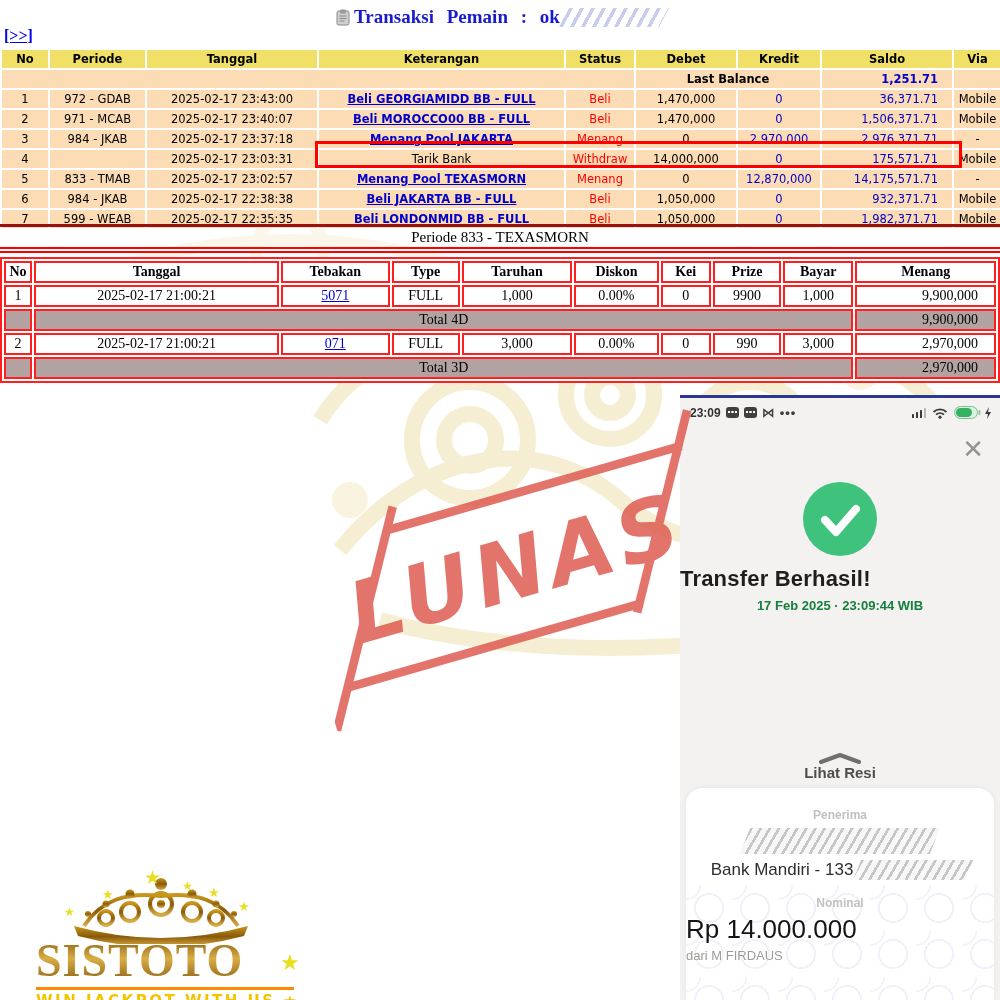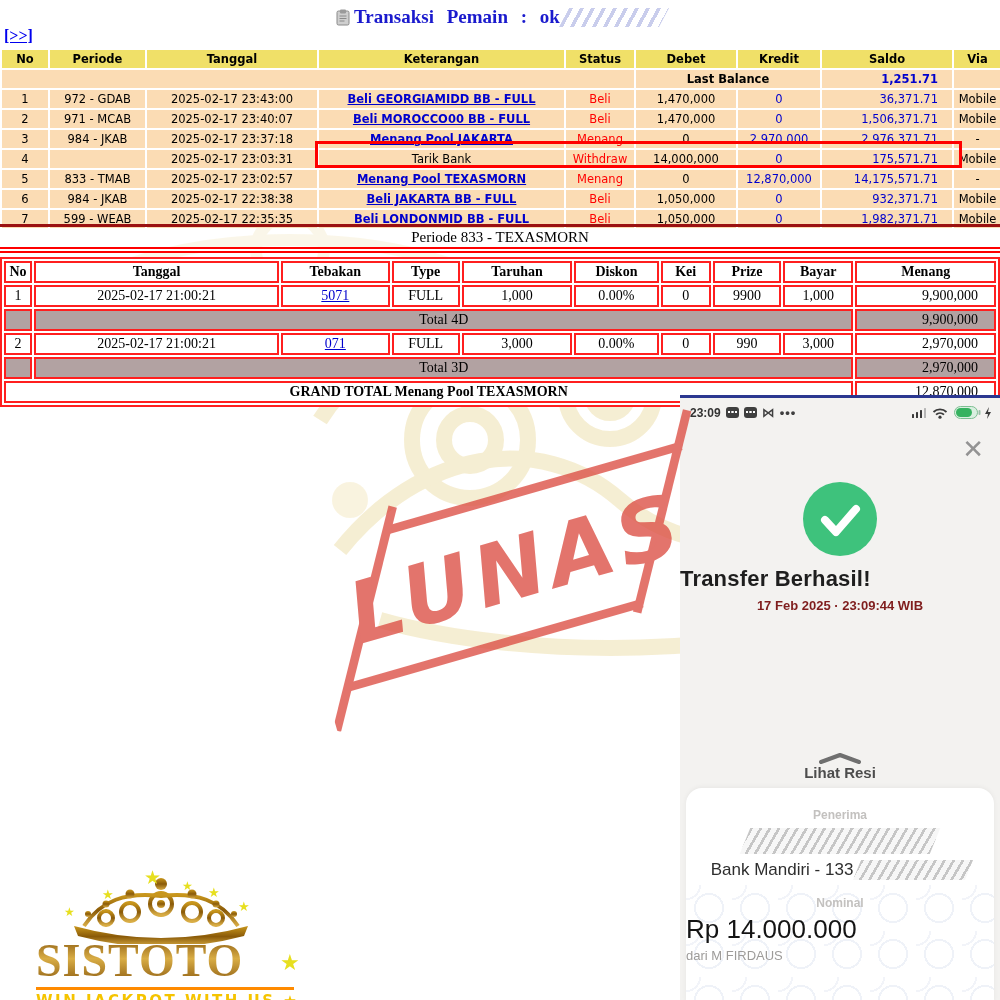--- a/index.html
+++ b/index.html
@@ -75,21 +75,21 @@
   .dots3{font-size:13px;color:#3f3f3f;margin-left:5px;letter-spacing:1px;font-weight:bold;}
   .p-status .spacer{flex:1;}
   .sig{display:inline-flex;align-items:flex-end;height:11px;margin-right:6px;}
   .sig i{display:inline-block;width:2.5px;margin-left:1.5px;background:#3a3a3a;border-radius:.5px;}
   .p-close{position:absolute;top:38px;right:16px;font-size:26px;color:#939393;cursor:pointer;line-height:1;}
   .p-check{position:absolute;top:84px;left:50%;transform:translateX(-50%);
            width:74px;height:74px;border-radius:50%;background:#3EC27C;}
   .p-title{position:absolute;top:168px;left:0;width:100%;text-align:left;
            font-size:22px;font-weight:800;color:#1e1e1e;letter-spacing:.2px;}
   .p-tstamp{position:absolute;top:200px;left:0;width:100%;text-align:center;
-            font-size:13px;color:#7f1d1d;font-weight:bold;}
+            font-size:13px;color:#15803d;font-weight:bold;}
   .p-chevron{position:absolute;top:352px;left:50%;transform:translateX(-50%);}
   .p-resi{position:absolute;top:366px;left:0;width:100%;text-align:center;
           font-size:15px;font-weight:800;color:#4d4d4d;cursor:pointer;}
   .p-card{position:absolute;left:6px;top:390px;width:308px;height:215px;background:#fff;
           border-radius:16px 16px 0 0;box-shadow:0 -1px 5px rgba(0,0,0,.05);}
   .c-label{position:absolute;left:0;width:100%;text-align:center;font-size:12px;color:#c3c1bf;font-weight:bold;}
   .censor{background:repeating-linear-gradient(100deg,#c6c6c6 0 3px,#f7f7f7 3px 9px);transform:skewX(-22deg);}
   .c-censor1{position:absolute;top:40px;left:50%;margin-left:-95px;width:190px;height:26px;}
   .c-bankrow{position:absolute;top:72px;left:0;width:100%;display:flex;justify-content:center;align-items:center;}
   .c-bank{font-size:17px;color:#2e2e2e;}
@@ -323,24 +323,20 @@
       <td>0.00%</td>
       <td>0</td>
       <td>990</td>
       <td>3,000</td>
       <td class="menang-cell">2,970,000</td>
     </tr>
     <tr class="total-row">
       <td></td>
       <td colspan="8">Total 3D</td>
       <td class="menang-cell">2,970,000</td>
-    </tr>
-    <tr>
-      <td colspan="9" class="gt-label">GRAND TOTAL  Menang Pool TEXASMORN</td>
-      <td class="menang-cell">12,870,000</td>
     </tr>
   </tbody>
     </table>
 
   <svg class="stamp" viewBox="0 0 440 260">
     <g stroke="#DC4E44" stroke-width="9" fill="none">
       <line x1="103" y1="72" x2="422" y2="72"></line>
       <line x1="18" y1="218" x2="338" y2="218"></line>
       <line x1="116" y1="50" x2="-4" y2="258"></line>
       <line x1="438" y1="38" x2="330" y2="226"></line>

